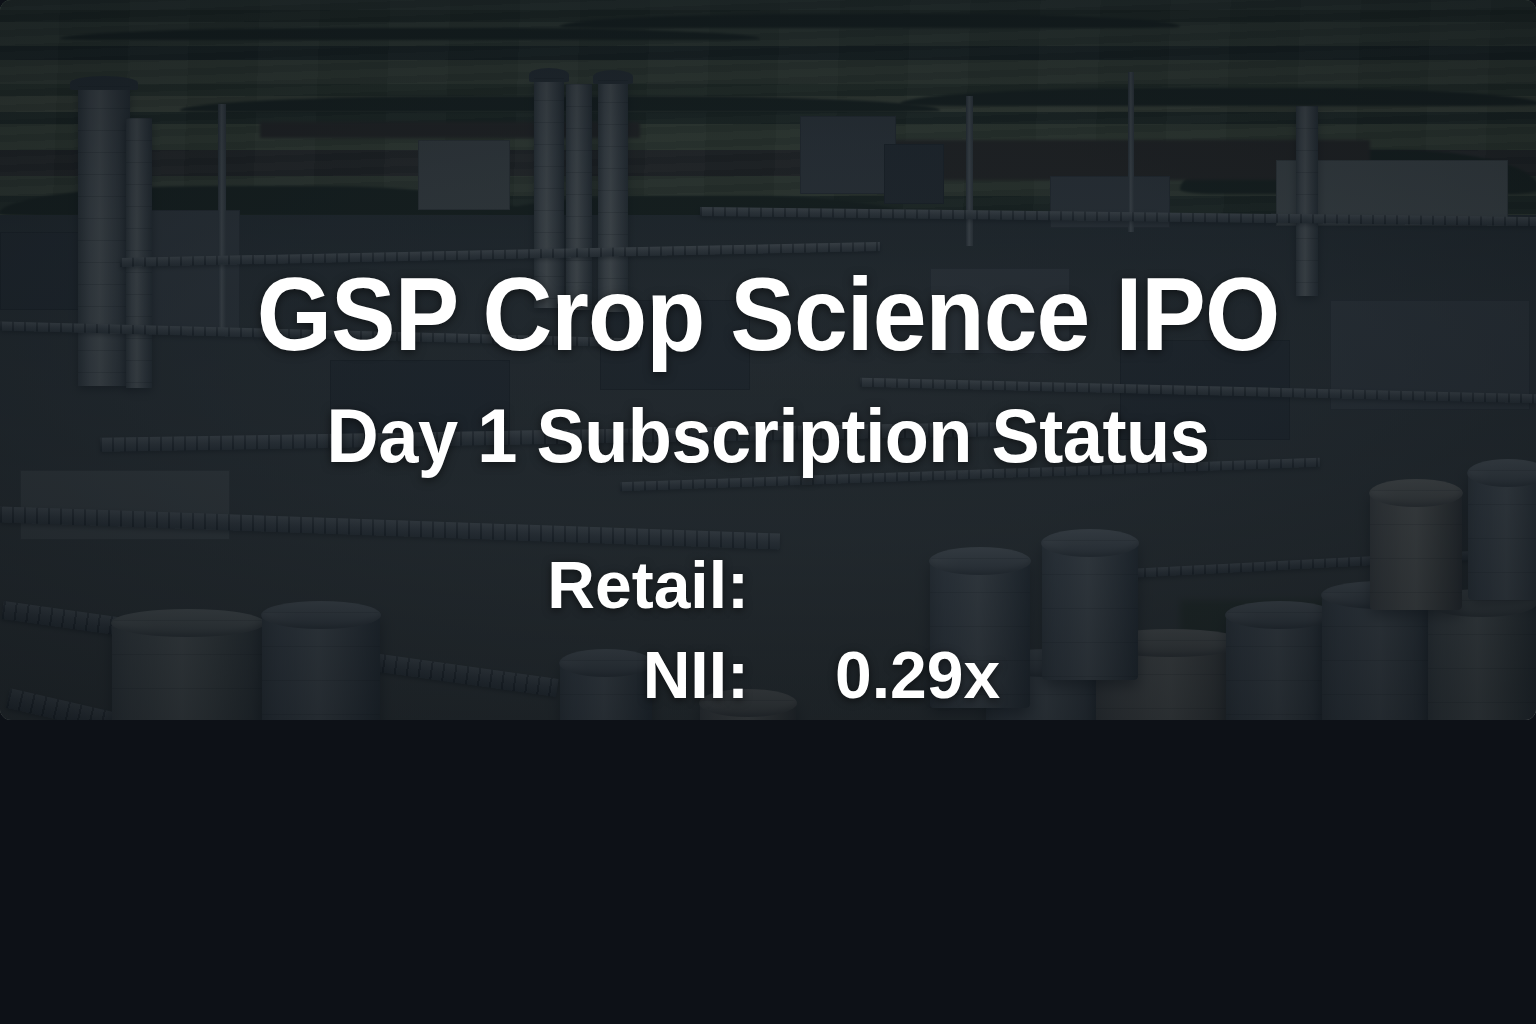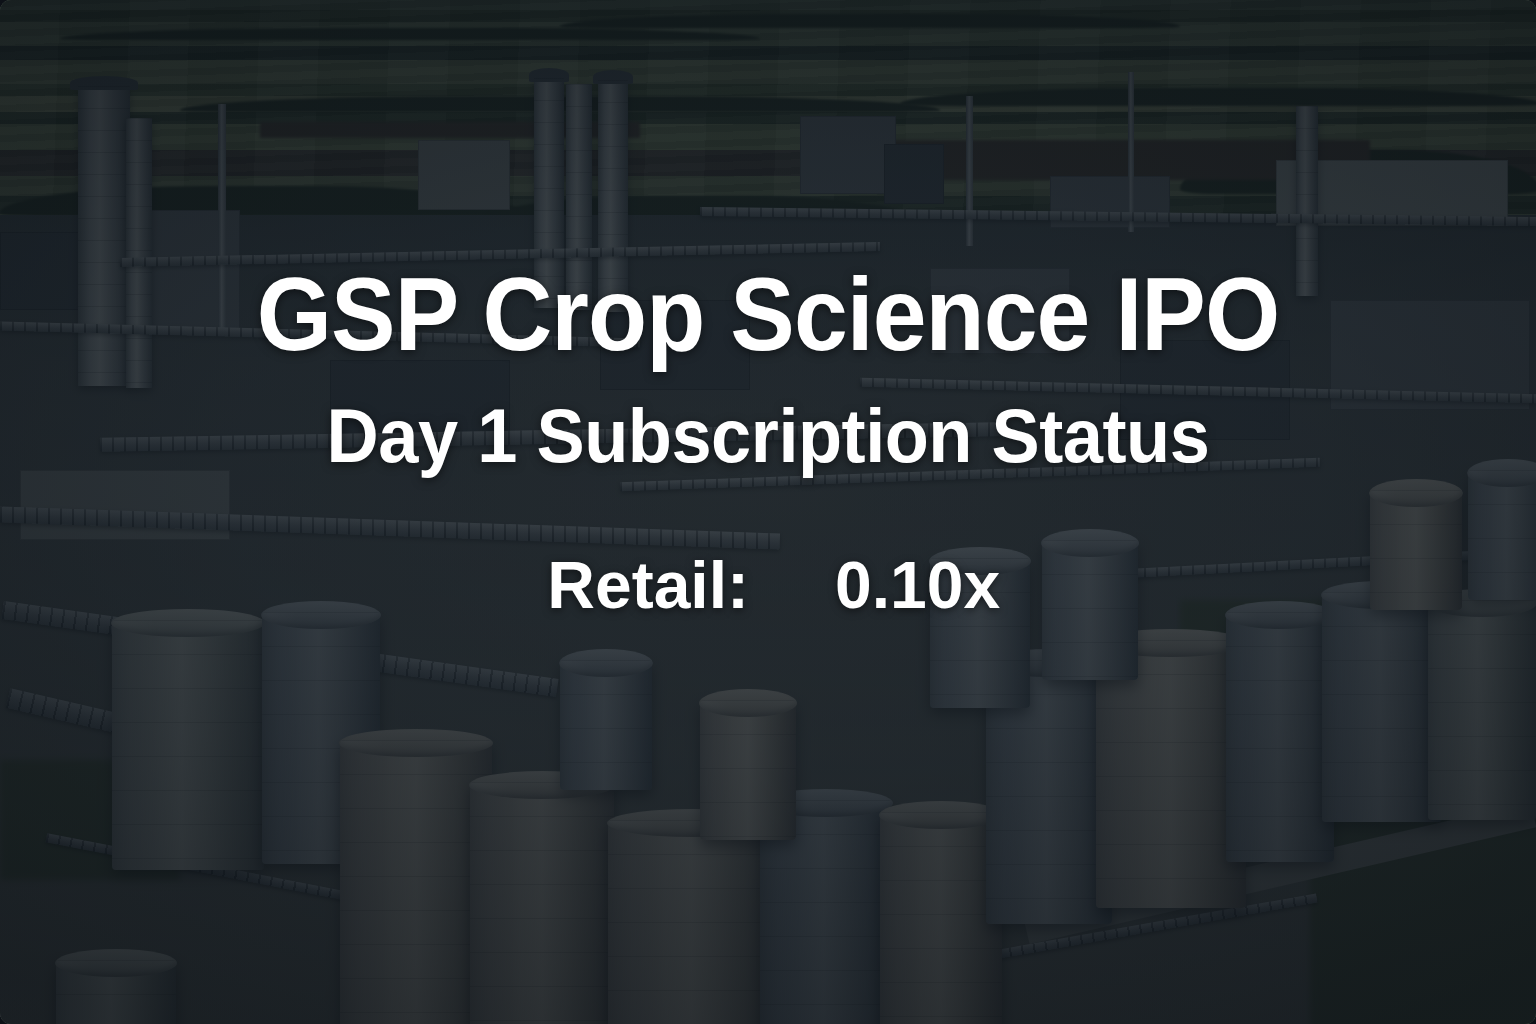--- a/index.html
+++ b/index.html
@@ -8,21 +8,21 @@
     padding: 0;
     background: #0d1117;
   }
   body {
     font-family: "Liberation Sans", sans-serif;
   }
 
   #poster {
     position: relative;
     width: 1536px;
-    height: 1024px;
+    height: 720px;
     overflow: hidden;
     background: #2b343c;
     border-radius: 11px;
   }
 
   
   .bg-layer {
     position: absolute;
     inset: 0;
     overflow: hidden;
@@ -360,23 +360,26 @@
   <div class="text-layer">
 
     <div class="title">GSP Crop Science IPO</div>
 
     <div class="subtitle">Day 1 Subscription Status</div>
 
     <div class="stats">
 
       <div class="stat-row">
         <span class="stat-label">Retail:</span>
-        <span class="stat-value">0.10x</span>
-      </div>
-
+      </div>
+
+      <div class="stat-row">
+        <span class="stat-label">NII:</span>
+        <span class="stat-value">0.29x</span>
+      </div>
 
       <div class="stat-row">
       </div>
 
     </div>
   </div>
 
 </div>
 
 </body></html>

